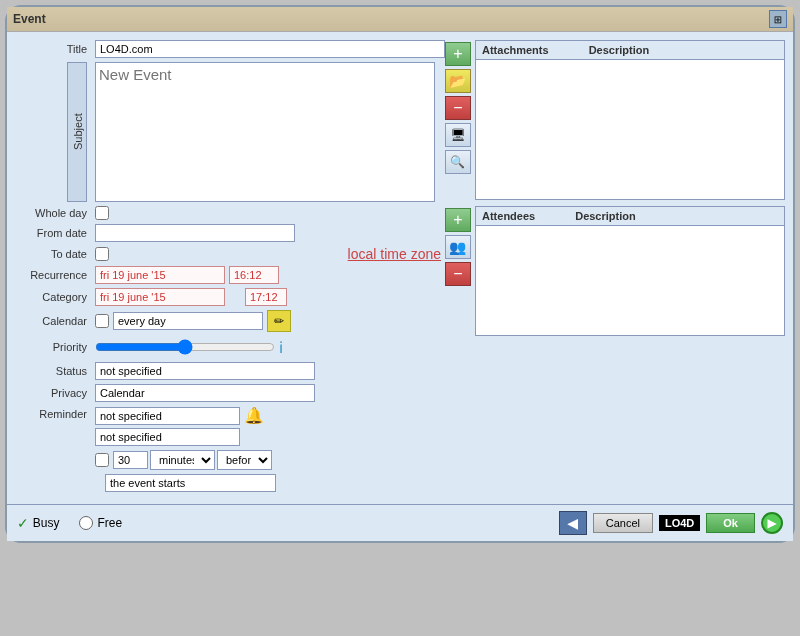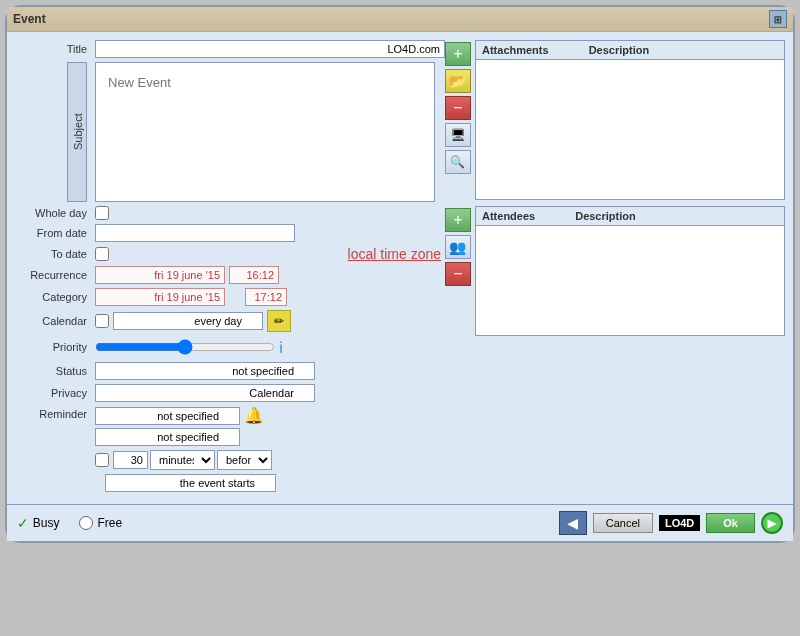--- a/index.html
+++ b/index.html
@@ -59,21 +59,20 @@
       flex-shrink: 0;
     }
     
     .form-field { flex: 1; }
     
     input[type="text"], select { 
       border: 1px solid #8899bb; 
       background: white; 
       padding: 2px 4px; 
       font-size: 11px;
-      text-align: right;
     }
     
     .title-input { width: 240px; }
     
     .subject-wrapper {
       display: flex;
       align-items: stretch;
       margin-bottom: 4px;
     }
     
@@ -255,21 +254,21 @@
 
       <div class="form-row">
         <span class="form-label">Title</span>
         <input type="text" class="form-field title-input" value="LO4D.com" style="width: 240px;">
       </div>
 
       <div class="subject-wrapper">
         <div style="width:80px; display:flex; justify-content:flex-end; padding-right:8px; align-items:stretch;">
           <div style="background:#c8d8e8; border:1px solid #8899bb; writing-mode:vertical-lr; transform:rotate(180deg); text-align:center; padding:4px 2px; font-size:11px; color:#333; min-width:20px;">Subject</div>
         </div>
-        <textarea class="subject-textarea" placeholder="New Event" style="width: 340px; height: 140px; border: 1px solid rgb(136, 153, 187); resize: none; padding: 12px; font-size: 13px;"></textarea>
+        <textarea class="subject-textarea" placeholder="New Event" style="width: 340px; height: 140px; border: 1px solid rgb(136, 153, 187); resize: none; padding: 3px; font-size: 15px;"></textarea>
       </div>
 
       <div class="form-row">
         <span class="form-label">Whole day</span>
         <input type="checkbox" class="checkbox" style="">
       </div>
 
       <div class="form-row">
         <span class="form-label">From date</span>
         <input type="text" class="date-input" style="width: 200px;">

